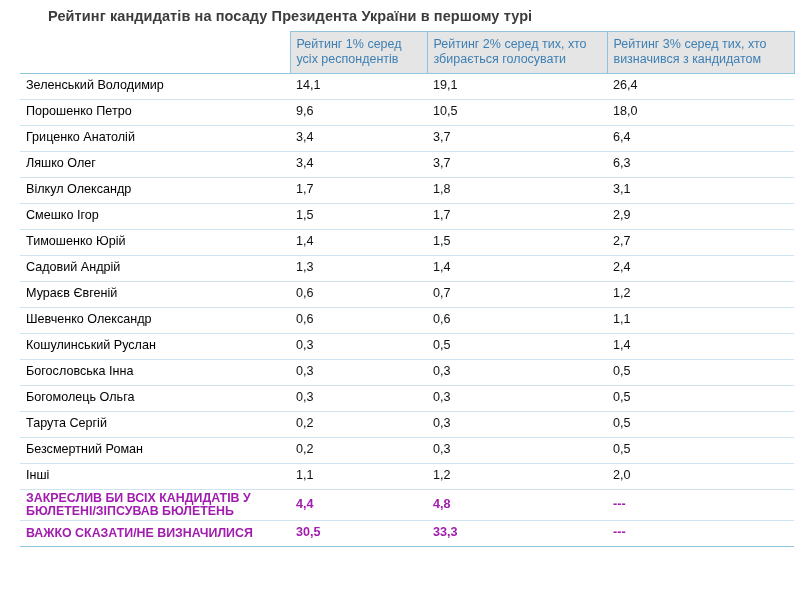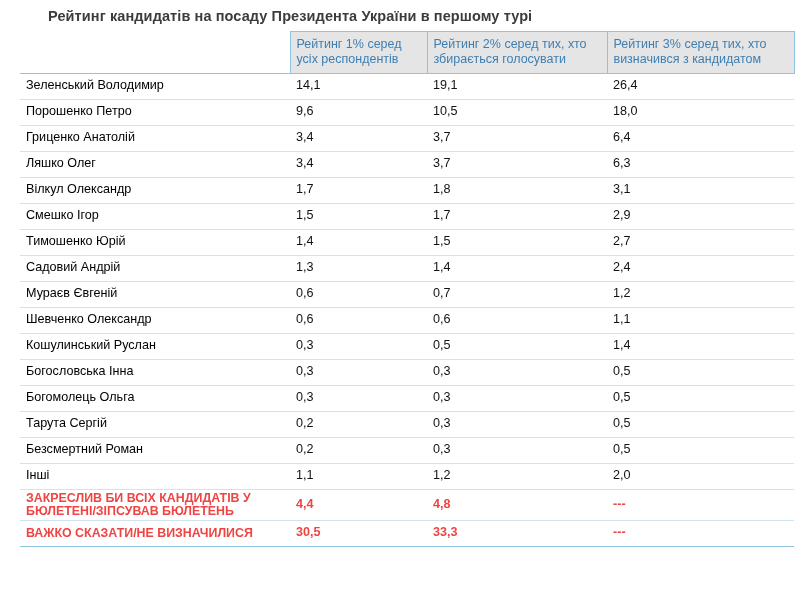--- a/index.html
+++ b/index.html
@@ -68,21 +68,21 @@
     color: #111111;
     font-size: 12.6px;
     white-space: nowrap;
     overflow: hidden;
   }
   tbody tr td.name {
     color: #000000;
   }
   tbody tr.summary td {
     font-weight: bold;
-    color: #ef4444;
+    color: #a21caf;
   }
   tbody tr.summary td.name {
     white-space: normal;
     line-height: 1.05;
     font-size: 12.4px;
     padding-top: 2px;
     padding-bottom: 2px;
   }
   tbody tr:last-child td {
     border-bottom: 1px solid #8fc4e0;

